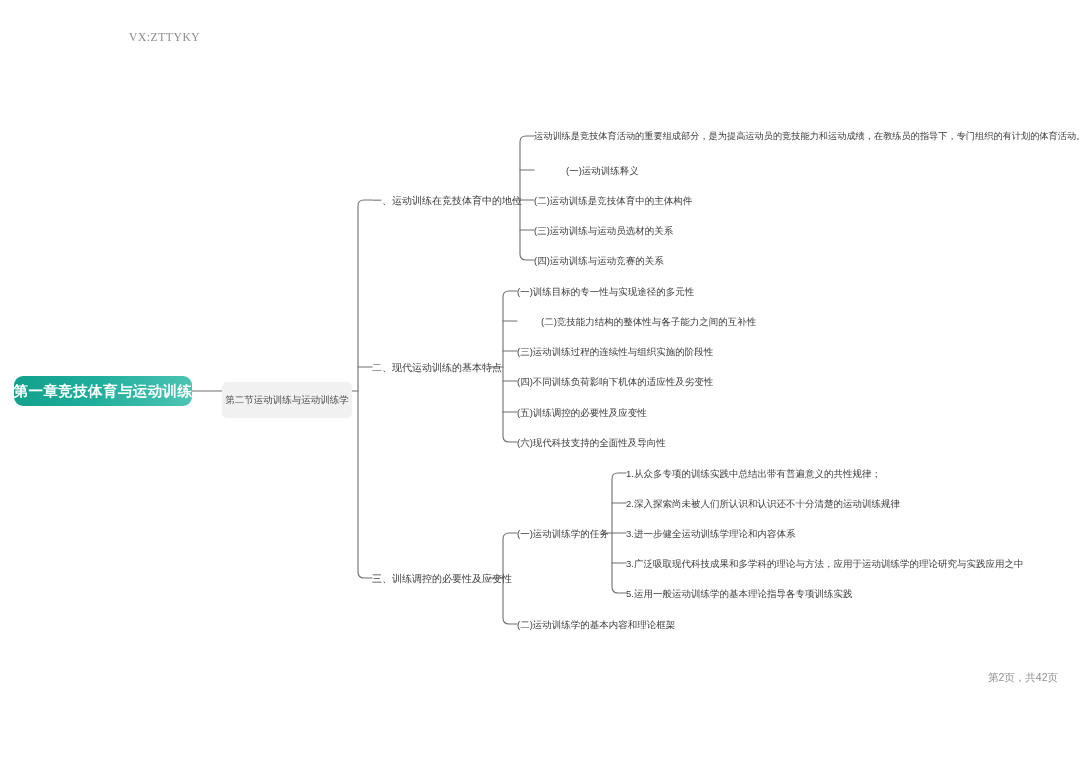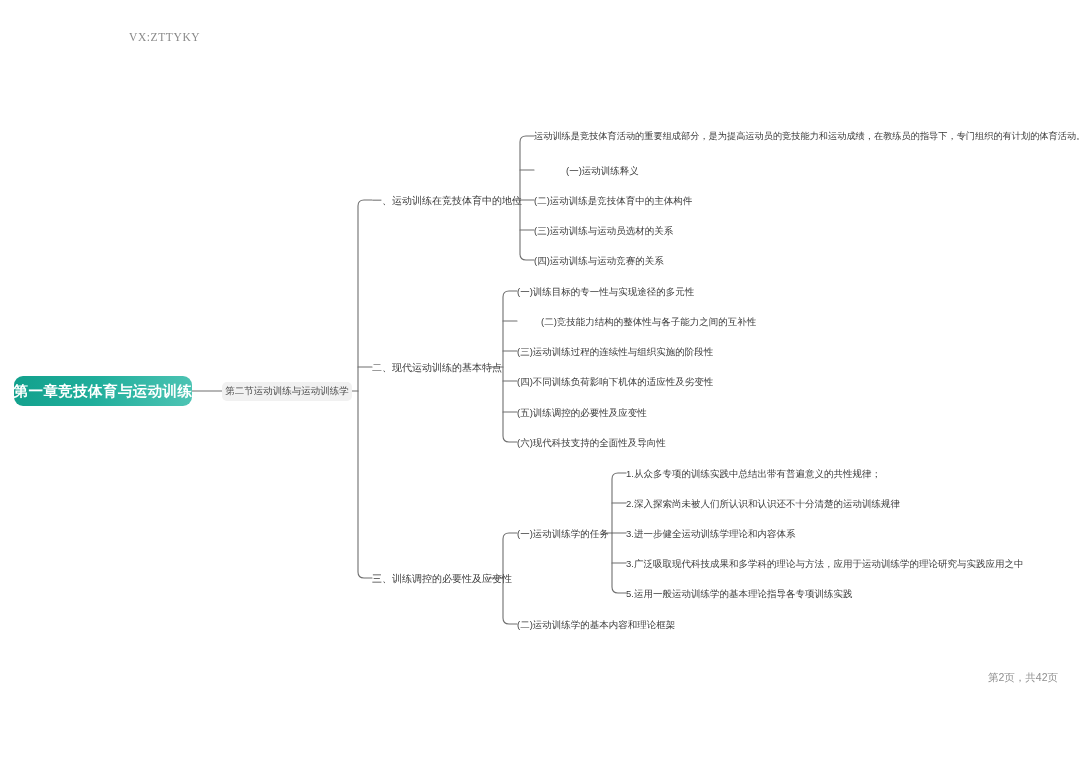--- a/index.html
+++ b/index.html
@@ -73,21 +73,21 @@
     box-sizing: border-box;
     white-space: nowrap;
   }
 
   
   .node-l2 {
     position: absolute;
     left: 222px;
     top: 382px;
     width: 130px;
-    height: 19px;
+    height: 36px;
     border-radius: 5px;
     background: #f1f1f1;
     color: #4a4a4a;
     font-size: 9.5px;
     display: flex;
     align-items: center;
     justify-content: center;
     box-sizing: border-box;
     white-space: nowrap;
   }

